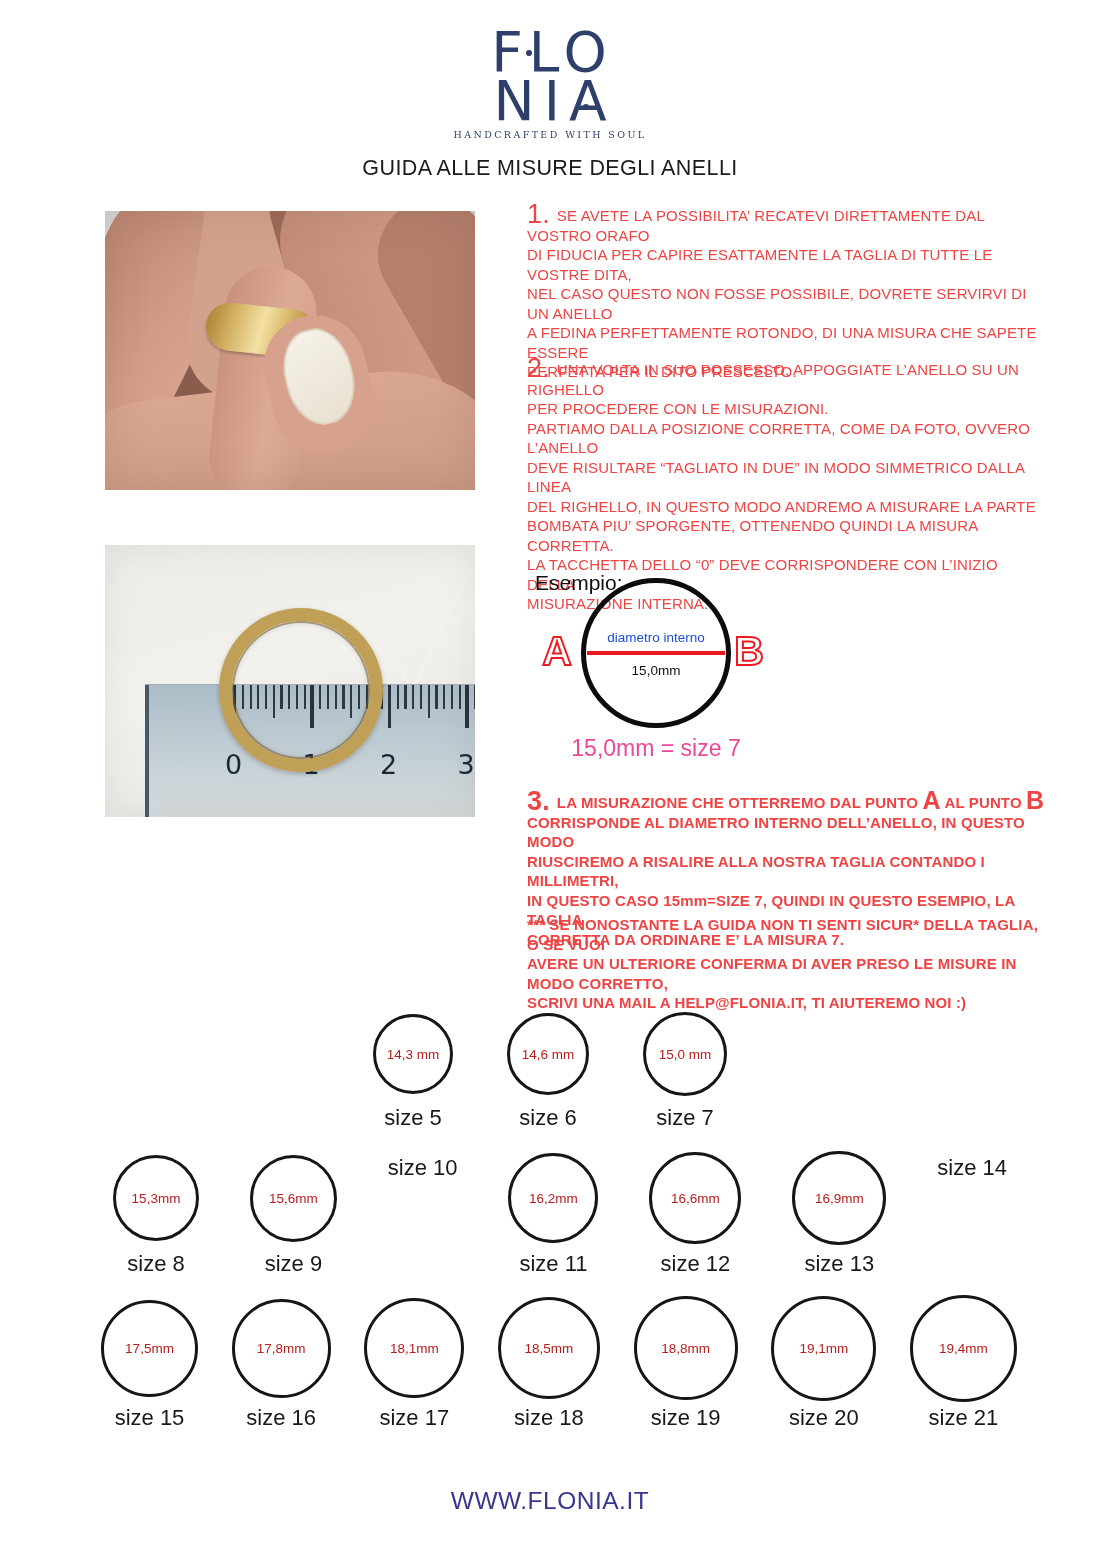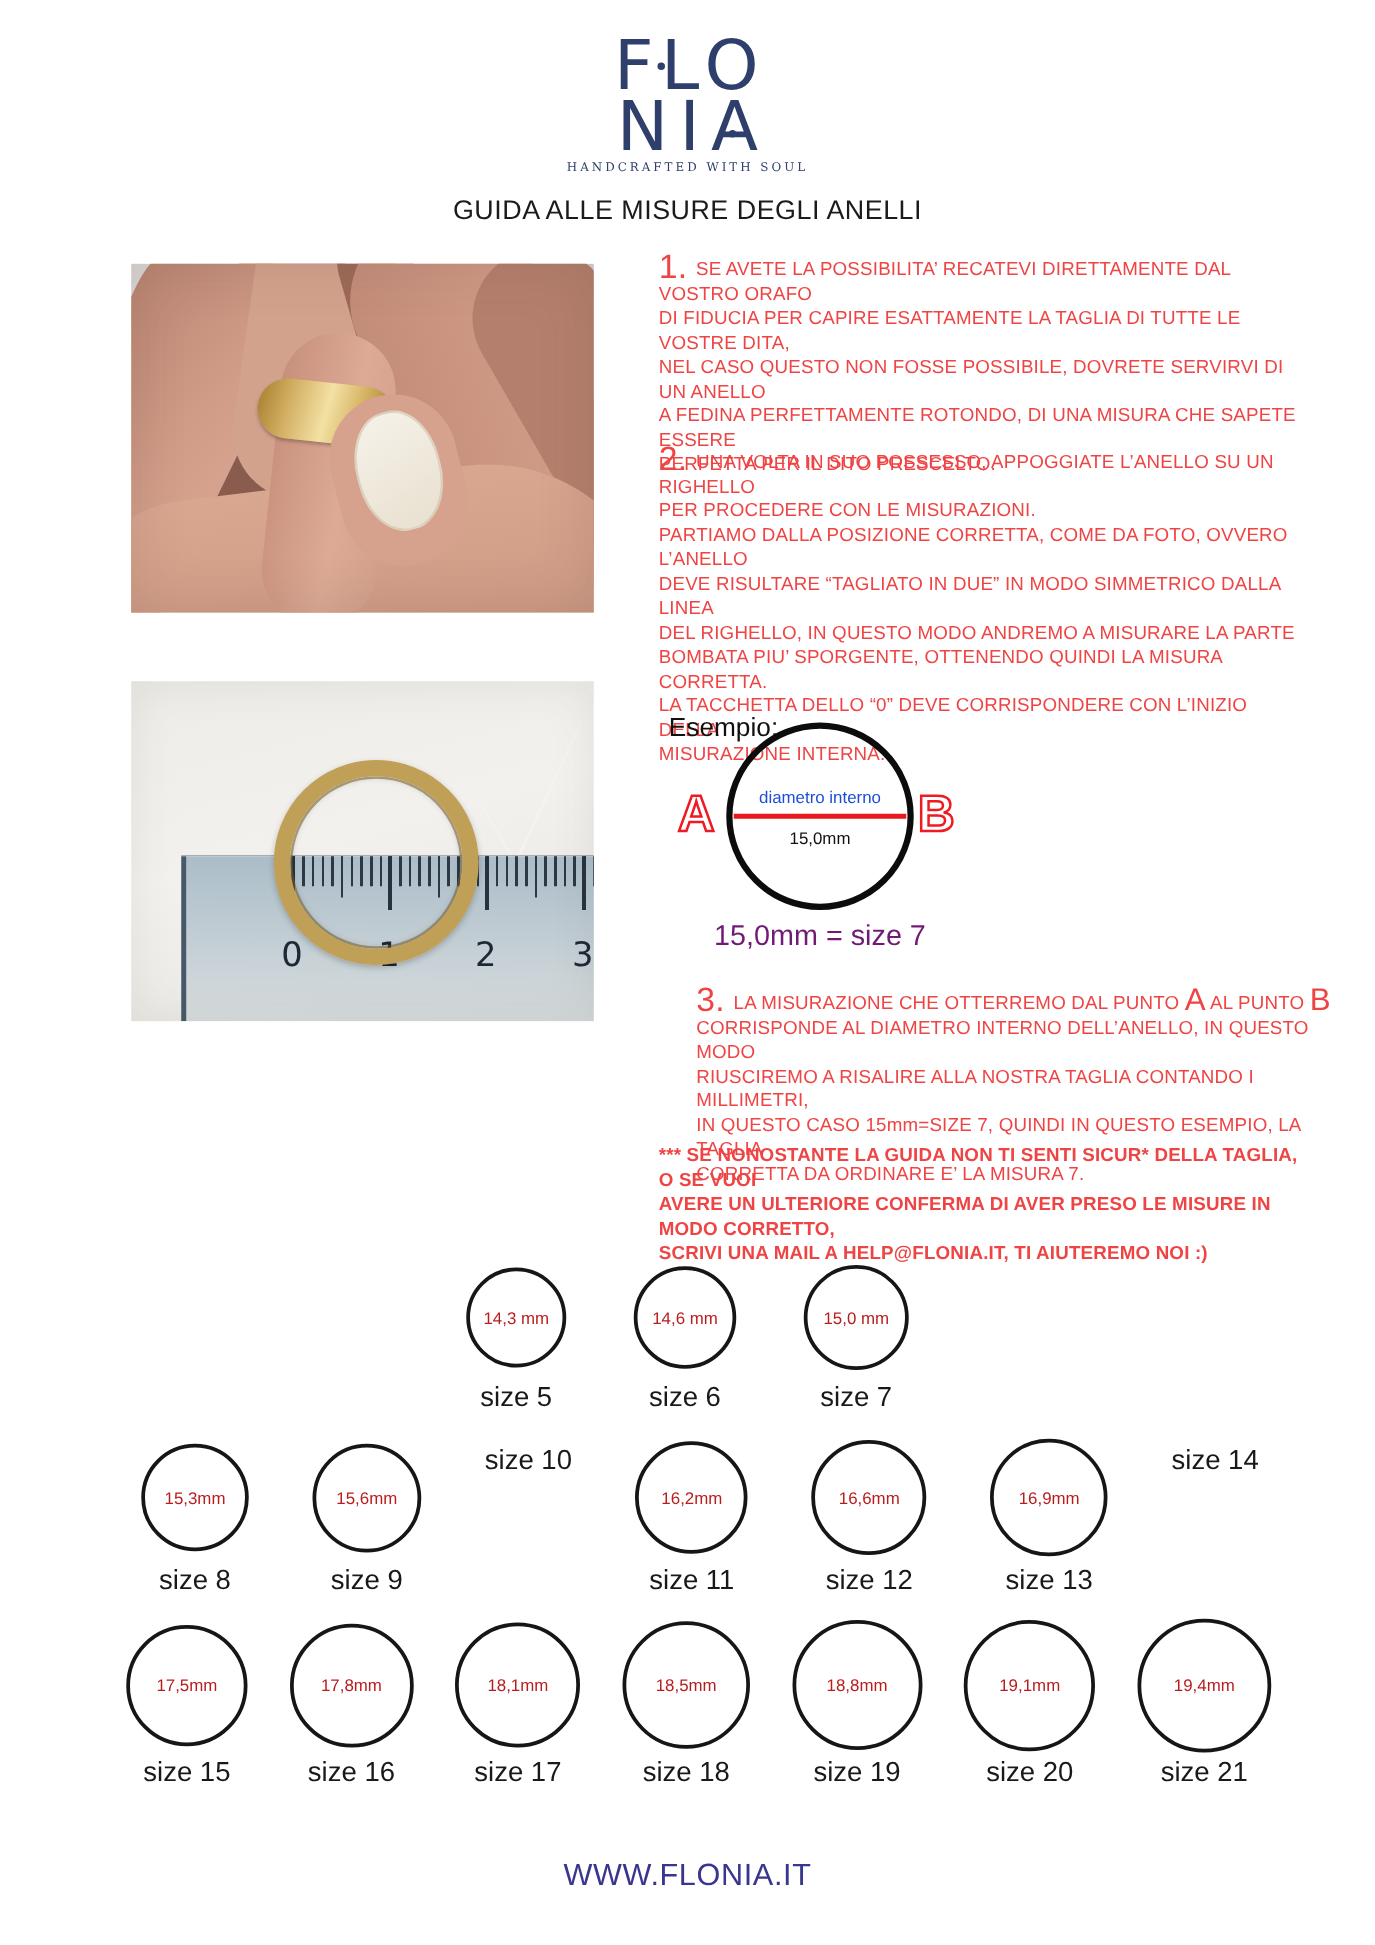--- a/index.html
+++ b/index.html
@@ -75,21 +75,21 @@
   .esempio-h{position:absolute;left:535px;top:539px;font-size:21px;color:#101010;margin-top:32px;}
   .diagram-circle{position:absolute;left:581px;top:578px;width:140px;height:140px;
     border:5px solid #0c0c0c;border-radius:50%;}
   .diag-line{position:absolute;left:1px;right:1px;top:50%;height:4px;margin-top:-2px;background:#e8181e;}
   .diag-top{position:absolute;left:0;right:0;bottom:calc(50% + 8px);text-align:center;font-size:13.5px;color:#1d4ed8;}
   .diag-bottom{position:absolute;left:0;right:0;top:calc(50% + 10px);text-align:center;font-size:13.5px;color:#111;}
   .point-label{position:absolute;width:46px;text-align:center;font-size:41px;font-weight:bold;
     color:#ffffff;-webkit-text-stroke:2px #ee1b22;}
   .point-a{left:534px;top:628px;}
   .point-b{left:726px;top:628px;}
-  .diag-caption{position:absolute;left:556px;top:735px;width:200px;text-align:center;font-size:23px;color:#701a75;}
+  .diag-caption{position:absolute;left:556px;top:735px;width:200px;text-align:center;font-size:23px;color:#ec4899;}
 
   
   .size-row{position:absolute;display:flex;}
   .row1{left:0;right:0;top:1008px;justify-content:center;gap:54px;}
   .row2{left:113px;width:894px;top:1150px;justify-content:space-between;}
   .row3{left:101px;width:916px;top:1296px;justify-content:space-between;}
   .size-item{display:flex;flex-direction:column;align-items:center;}
   .circle-box{display:flex;align-items:center;justify-content:center;}
   .row1 .circle-box{height:92px;} .row2 .circle-box{height:96px;} .row3 .circle-box{height:104px;}
   .size-circle{border:3px solid #161616;border-radius:50%;display:flex;align-items:center;justify-content:center;background:#fff;}
@@ -168,21 +168,21 @@
 <div class="esempio-h">Esempio:</div>
 <div class="diagram-circle">
   <div class="diag-top">diametro interno</div>
   <div class="diag-line"></div>
   <div class="diag-bottom">15,0mm</div>
 </div>
 <div class="point-label point-a">A</div>
 <div class="point-label point-b">B</div>
 <div class="diag-caption">15,0mm = size 7</div>
 
-<div class="para" style="left:557px;top:793px;">
+<div class="para" style="left:527px;top:793px;font-weight:bold;">
   <span class="big-num">3.</span><span>LA MISURAZIONE CHE OTTERREMO  DAL PUNTO </span><span class="big-ab">A</span><span> AL PUNTO </span><span class="big-ab">B</span>
   <div class="txt">CORRISPONDE AL DIAMETRO INTERNO DELL’ANELLO, IN QUESTO MODO
 RIUSCIREMO A RISALIRE ALLA NOSTRA TAGLIA CONTANDO I MILLIMETRI,
 IN QUESTO CASO 15mm=SIZE 7, QUINDI IN QUESTO ESEMPIO, LA TAGLIA
 CORRETTA DA ORDINARE E’ LA MISURA 7.</div>
 </div>
 
 <div class="para note" style="left:527px;top:915px;">
   <span class="txt">*** SE NONOSTANTE LA GUIDA NON TI SENTI SICUR* DELLA TAGLIA, O SE VUOI
 AVERE UN ULTERIORE CONFERMA DI AVER PRESO LE MISURE IN MODO CORRETTO,

